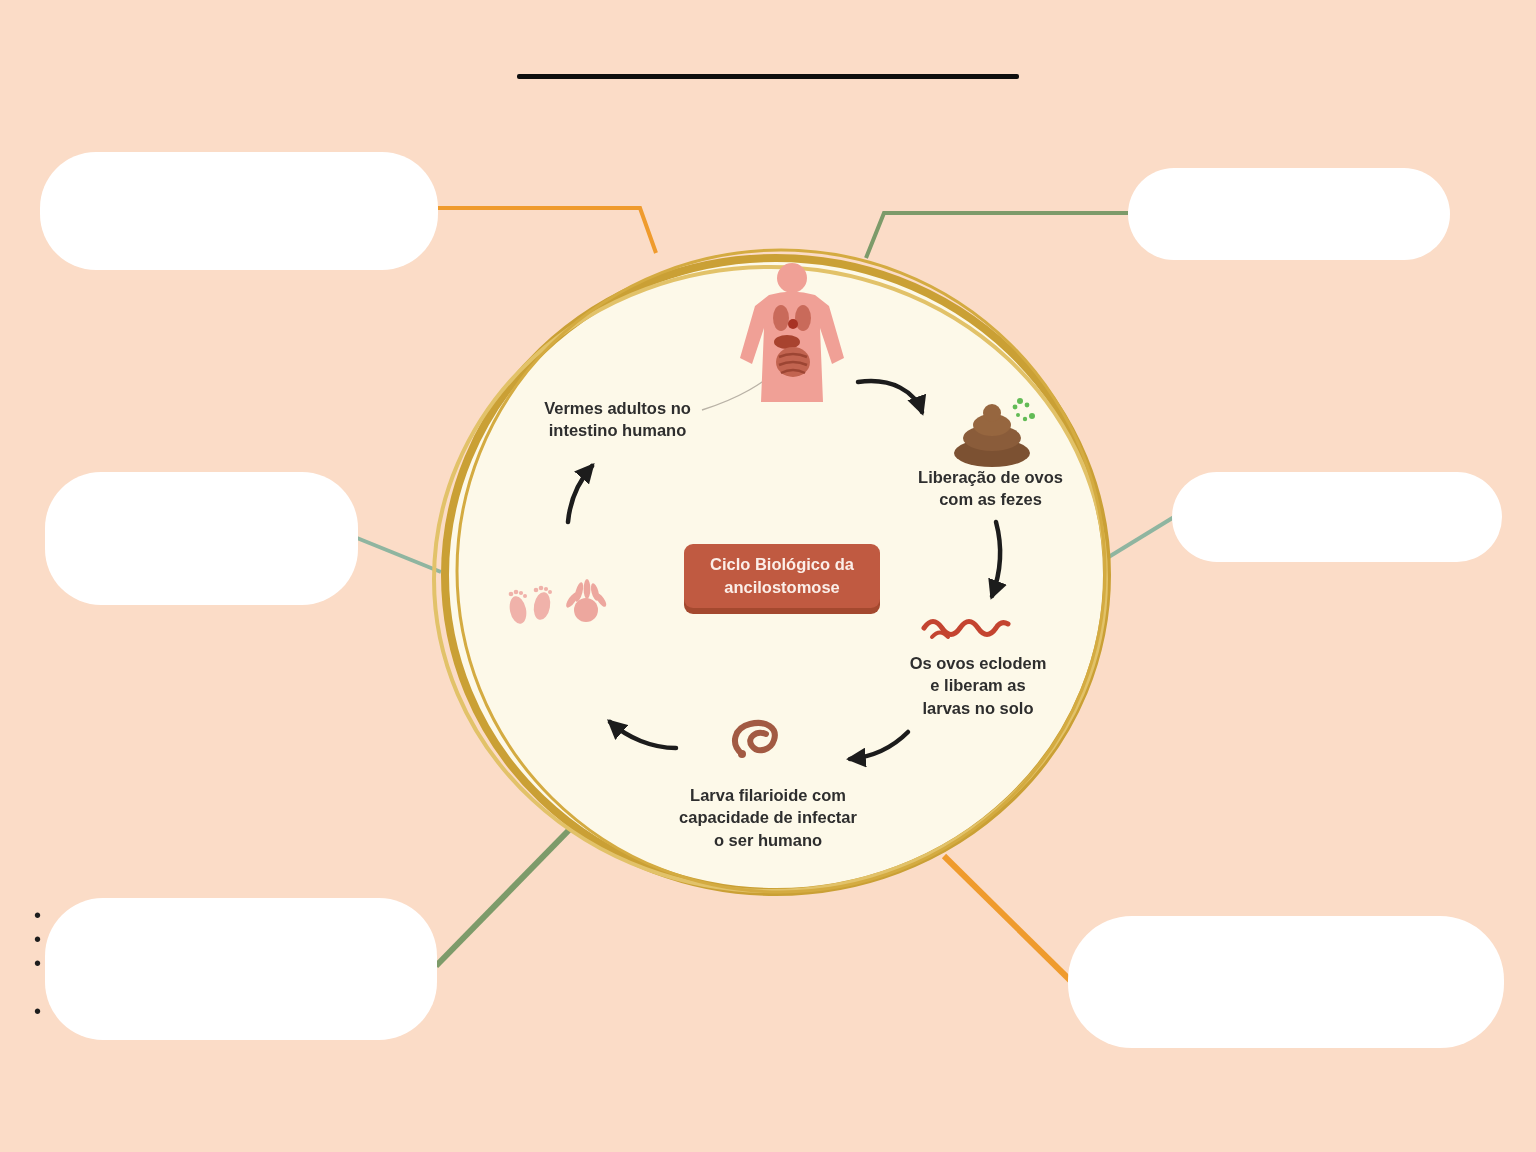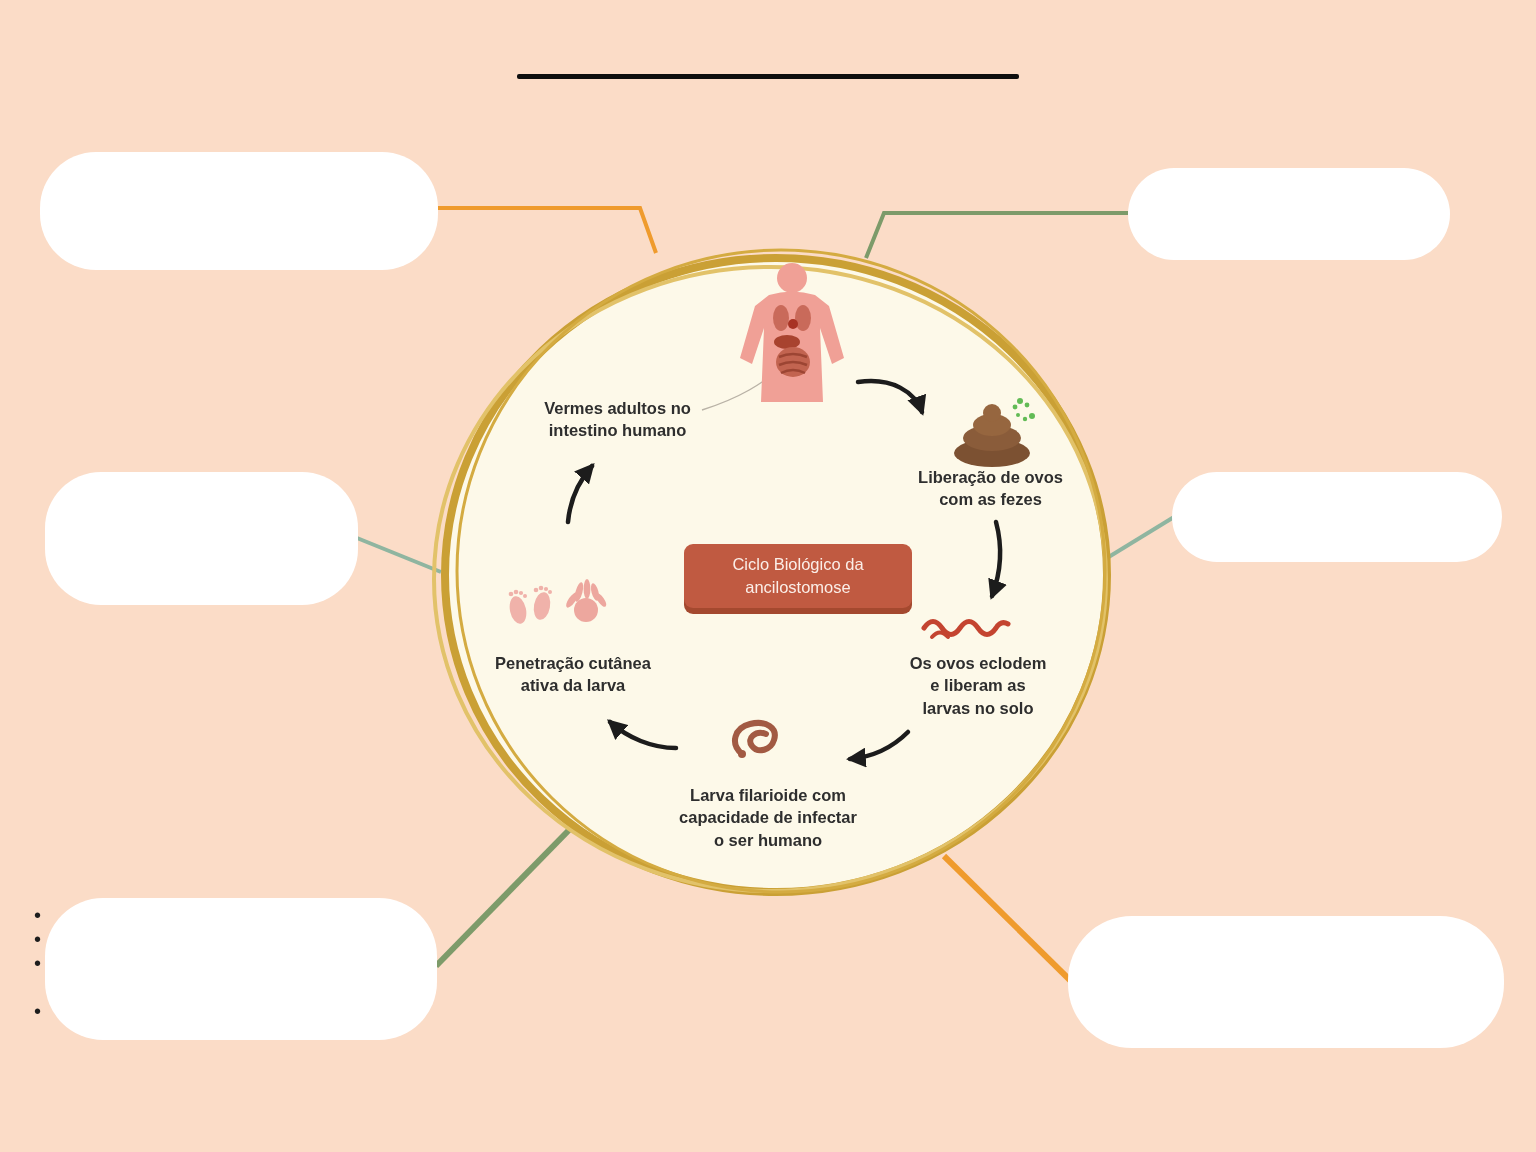--- a/index.html
+++ b/index.html
@@ -9,23 +9,23 @@
     font-family:"Liberation Sans", sans-serif;
   }
   .overlay{position:absolute;left:0;top:0;pointer-events:none;}
   .title-rule{position:absolute;left:517px;top:74px;width:502px;height:5px;background:#0e0e0e;border-radius:2px;}
   .callout{position:absolute;background:#ffffff;}
   .step-label{
     position:absolute;font-weight:bold;font-size:16.5px;line-height:1.35;
     color:#2e2e2e;text-align:center;white-space:pre-line;
   }
   .badge{
-    position:absolute;left:684px;top:544px;width:188px;padding:9px 20px;
+    position:absolute;left:684px;top:544px;width:188px;padding:9px 4px;
     background:#c05a41;border-radius:9px;box-shadow:0 6px 0 #a4492f;
-    color:#fbeee8;font-weight:normal;font-size:16.5px;line-height:1.4;
+    color:#fbeee8;font-weight:bold;font-size:16.5px;line-height:1.4;
     text-align:center;white-space:pre-line;
   }
   .icon{position:absolute;}
   .bullet{position:absolute;font-size:20px;color:#1d1d1d;line-height:1;}
 </style>
 </head>
 <body>
 
 <div class="canvas">
 
@@ -76,22 +76,20 @@
   <div class="step-label" style="left:500px;top:397px;width:235px;">Vermes adultos no
 intestino humano</div>
   <div class="step-label" style="left:893px;top:466px;width:195px;">Liberação de ovos
 com as fezes</div>
   <div class="step-label" style="left:655px;top:784px;width:226px;">Larva filarioide com
 capacidade de infectar
 o ser humano</div>
   <div class="step-label" style="left:880px;top:652px;width:196px;">Os ovos eclodem
 e liberam as
 larvas no solo</div>
-  <div class="step-label" style="left:470px;top:652px;width:206px;">Penetração cutânea
-ativa da larva</div>
 
   <svg class="icon" style="left:725px;top:262px;" width="135" height="140" viewBox="0 0 135 140">
     <circle cx="67" cy="16" r="15" fill="#f0a096"></circle>
     <path d="M44 33 Q67 26 90 33 L104 44 L119 96 L107 102 L95 66 L98 140 H36 L39 66 L27 102 L15 96 L30 44 Z" fill="#f0a096"></path>
     <ellipse cx="56" cy="56" rx="8" ry="13" fill="#c96a5a"></ellipse>
     <ellipse cx="78" cy="56" rx="8" ry="13" fill="#c96a5a"></ellipse>
     <circle cx="68" cy="62" r="5" fill="#a83324"></circle>
     <ellipse cx="62" cy="80" rx="13" ry="7" fill="#a8432f"></ellipse>
     <ellipse cx="68" cy="100" rx="17" ry="15" fill="#c26450"></ellipse>
     <path d="M54 95 q14 -6 28 0 M54 103 q14 -6 28 0 M56 111 q12 -6 24 0" stroke="#9c4533" stroke-width="2.5" fill="none"></path>

